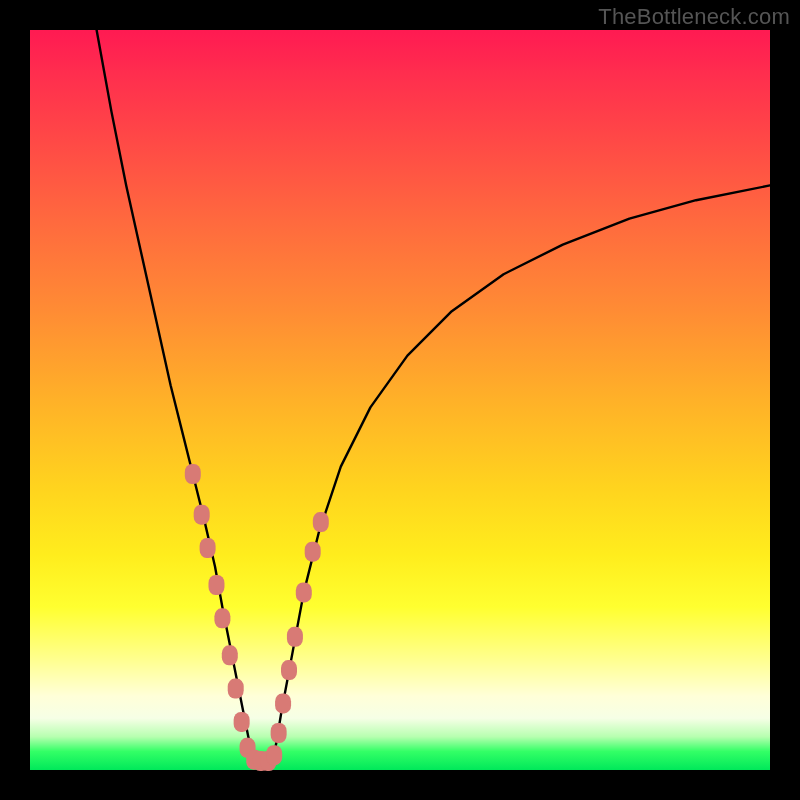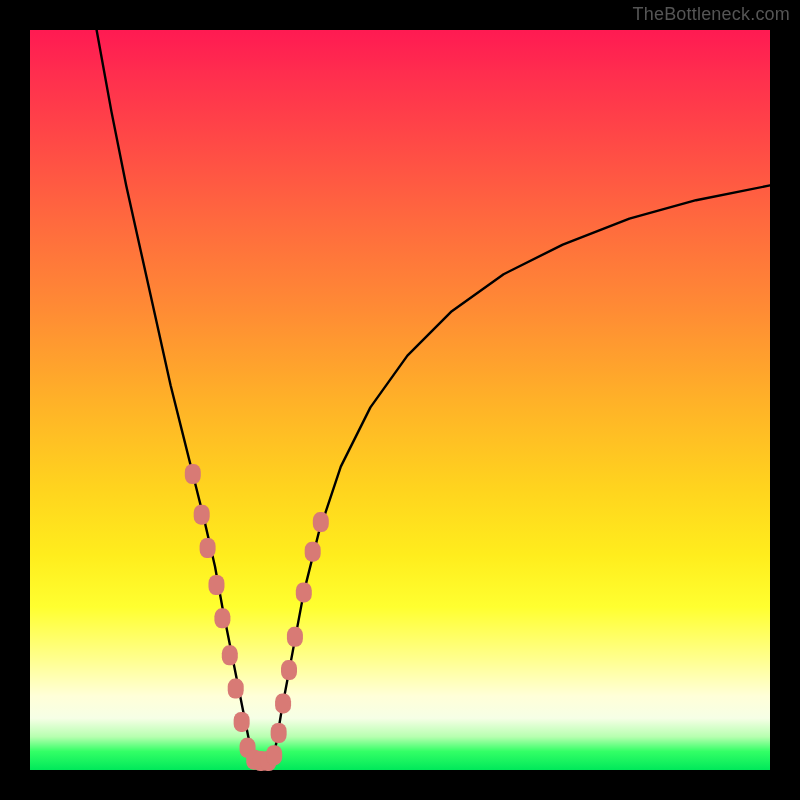--- a/index.html
+++ b/index.html
@@ -43,21 +43,21 @@
       #b7ffb0 95.5%,
       #33ff66 97.5%,
       #00e85a 100%
     );
   }
   .watermark {
     position: absolute;
     top: 4px;
     right: 10px;
     color: #555;
-    font-size: 18px;
+    font-size: 22px;
     font-weight: 500;
     letter-spacing: 0.2px;
     user-select: none;
   }
   svg.curves {
     position: absolute;
     left: 0;
     top: 0;
     width: 740px;
     height: 740px;

